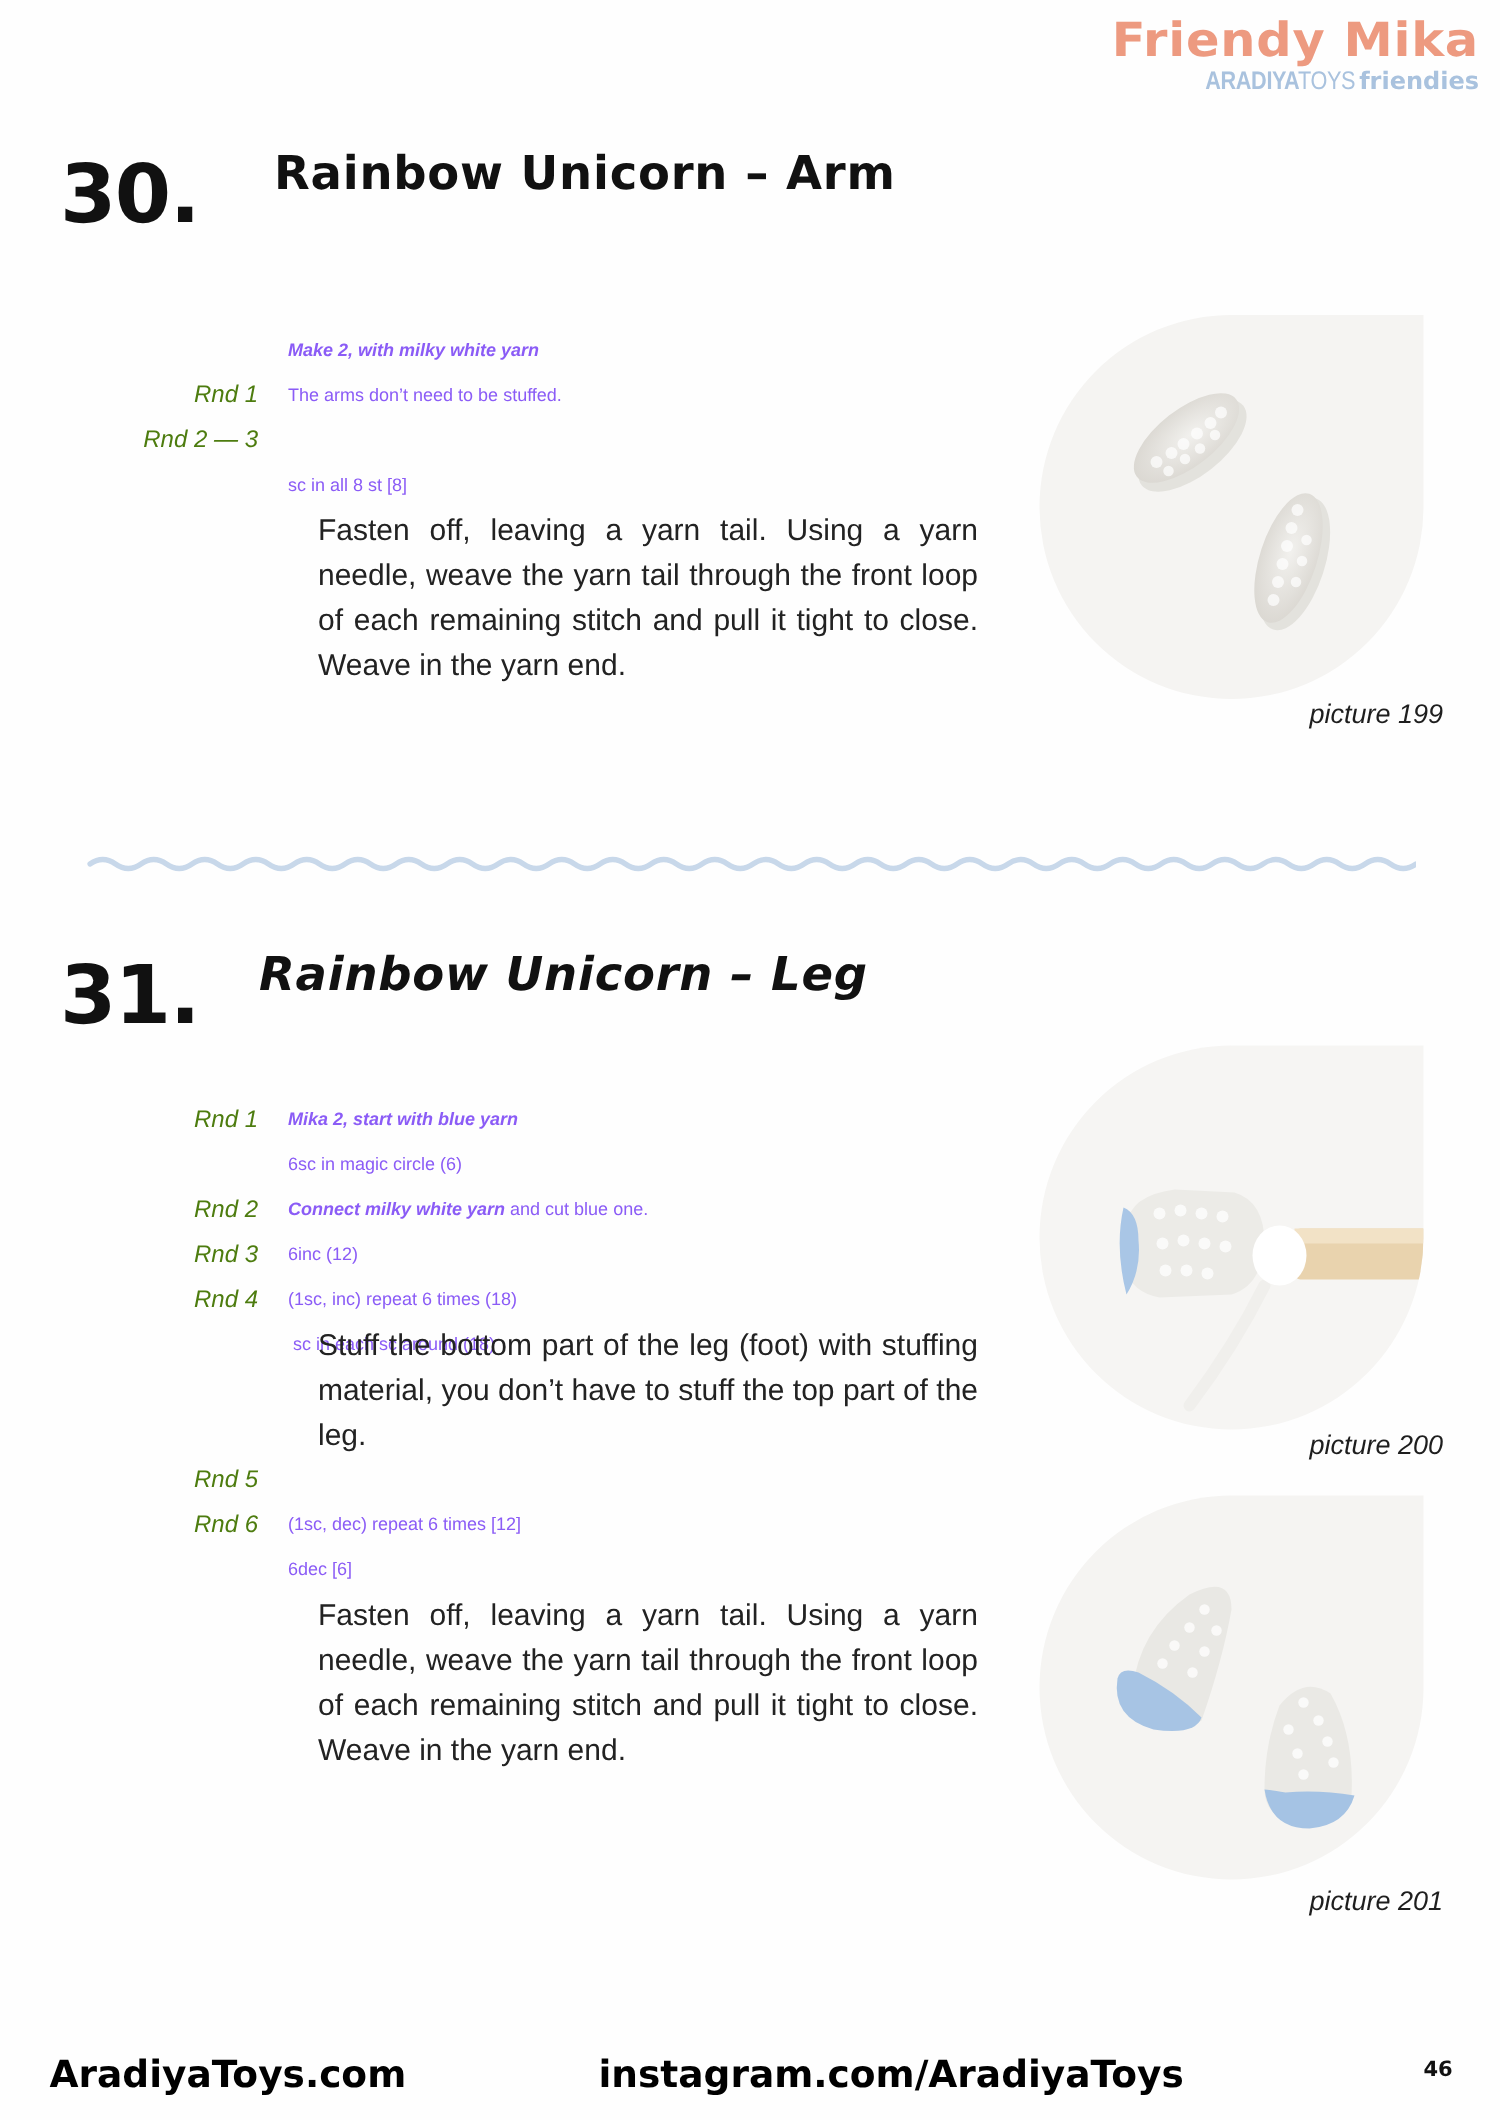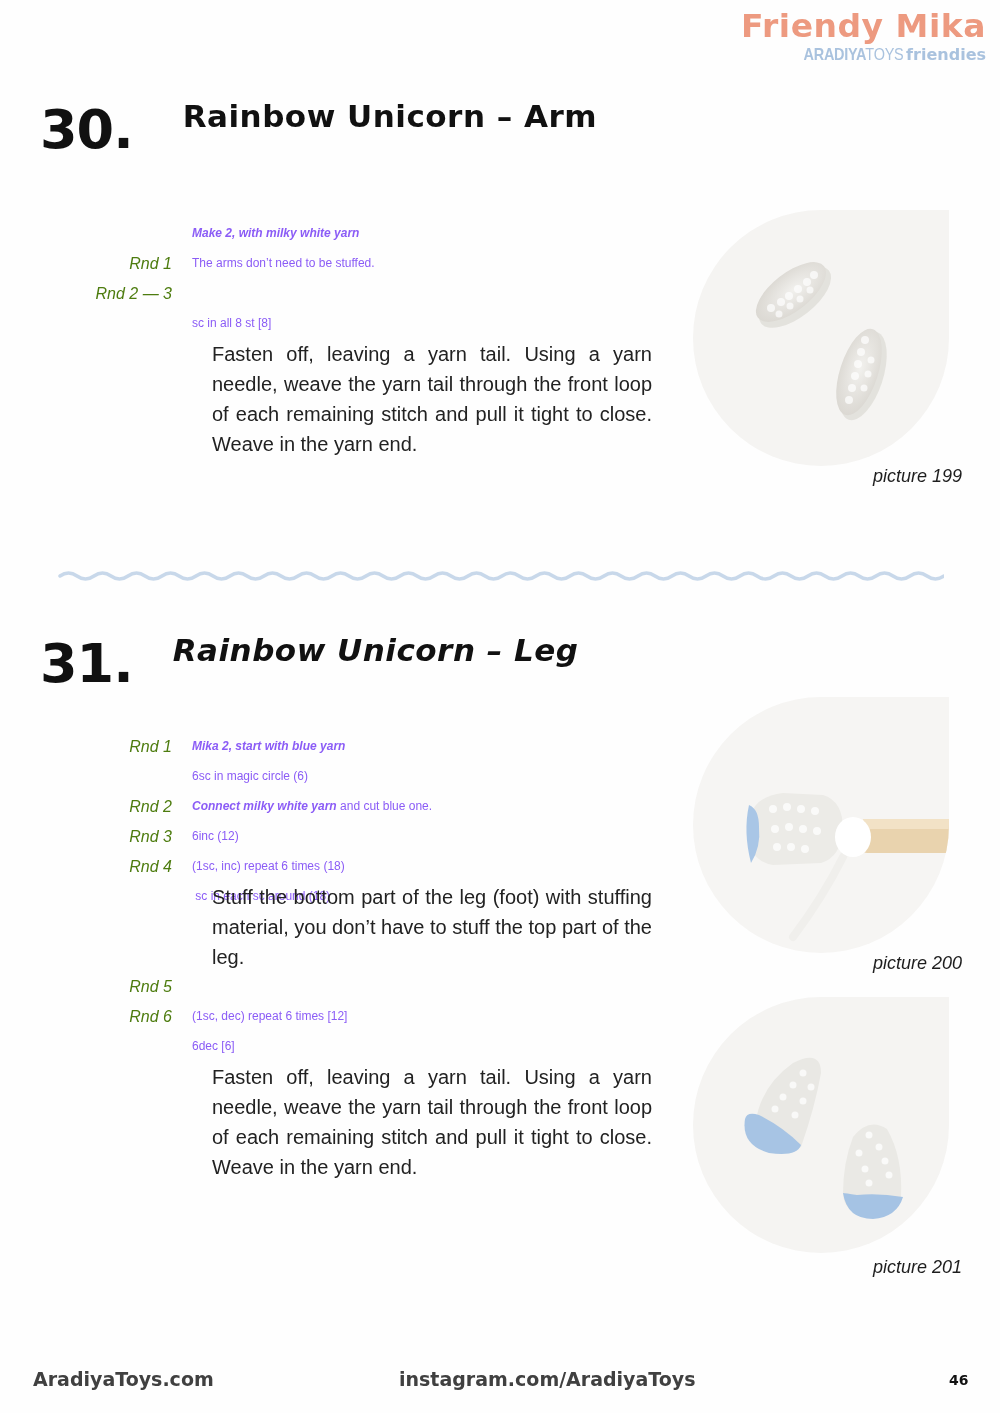--- a/index.html
+++ b/index.html
@@ -39,21 +39,21 @@
     position: absolute; left: 693px; width: 256px; height: 256px; background: #f5f4f2;
     border-radius: 128px 0 128px 128px; overflow: hidden;
   }
   .caption {
     position: absolute; right: 38px; font-family: "Liberation Sans", sans-serif; font-style: italic;
     font-size: 18px; color: #1e1e1e;
   }
   .wave { position: absolute; left: 58px; top: 568px; }
 
   .footer { position: absolute; top: 1368px; left: 0; width: 1000px; height: 30px; }
-  .footer span { position: absolute; font-family: "DejaVu Sans", sans-serif; font-weight: bold; font-size: 19px; color: #404040; }
+  .footer span { position: absolute; font-family: "DejaVu Sans", sans-serif; font-weight: bold; font-size: 25px; color: #000000; }
   .footer .page { color: #111; font-size: 14px; top: 4px; }
 </style>
 </head>
 <body>
 
 <div class="brand">
   <div class="brand-title">Friendy Mika</div>
   <div class="brand-sub">
     <span class="a">ARADIYA</span><span class="t">TOYS</span>
     <span class="f">friendies</span>

